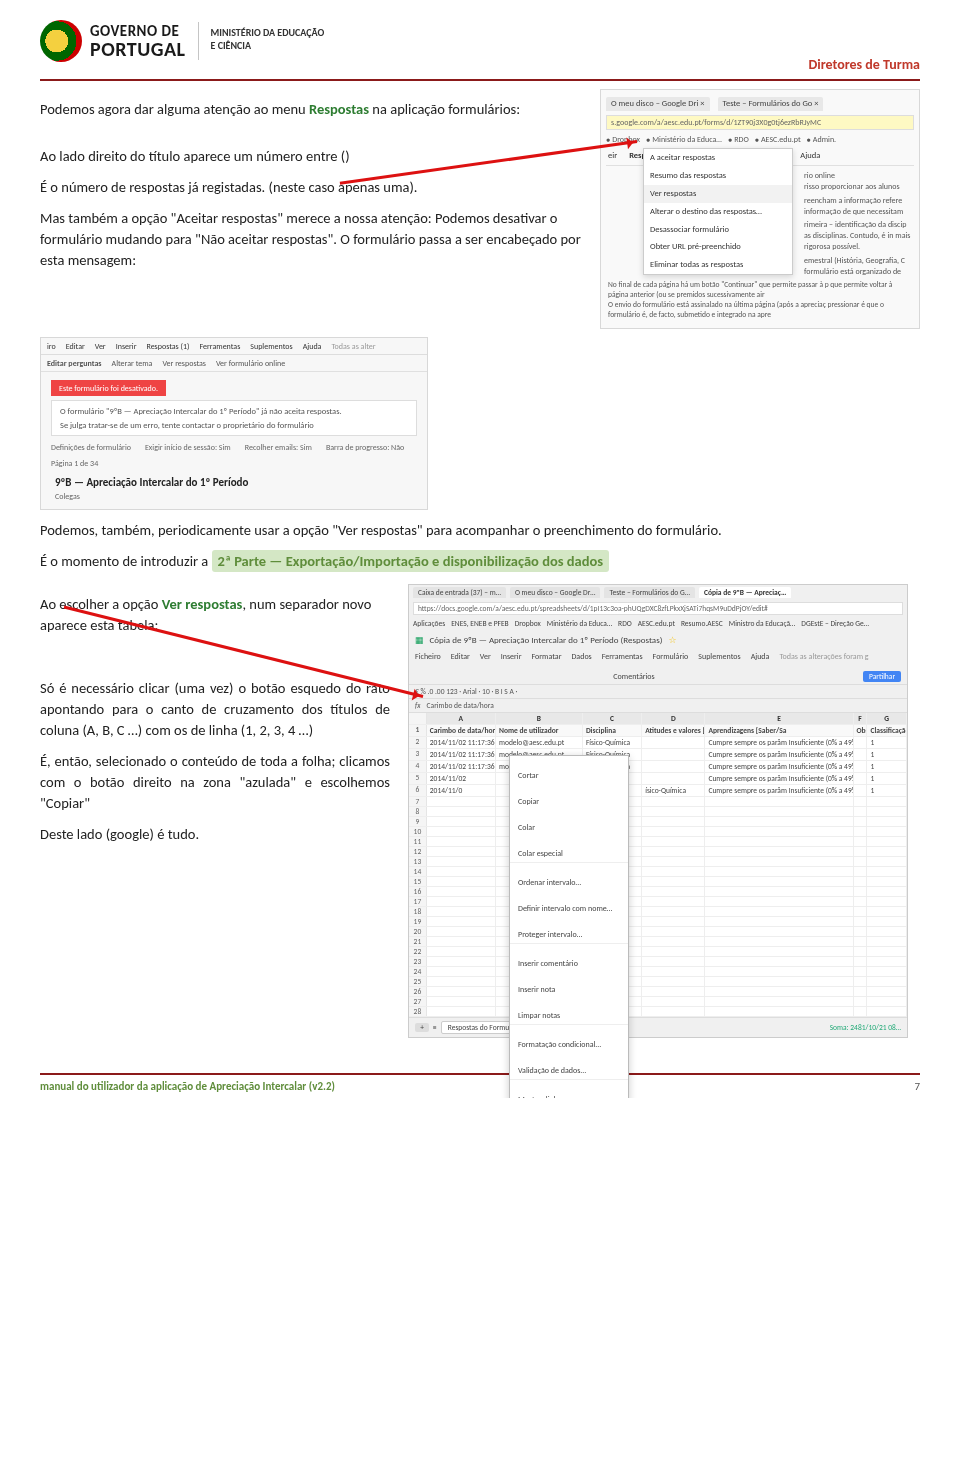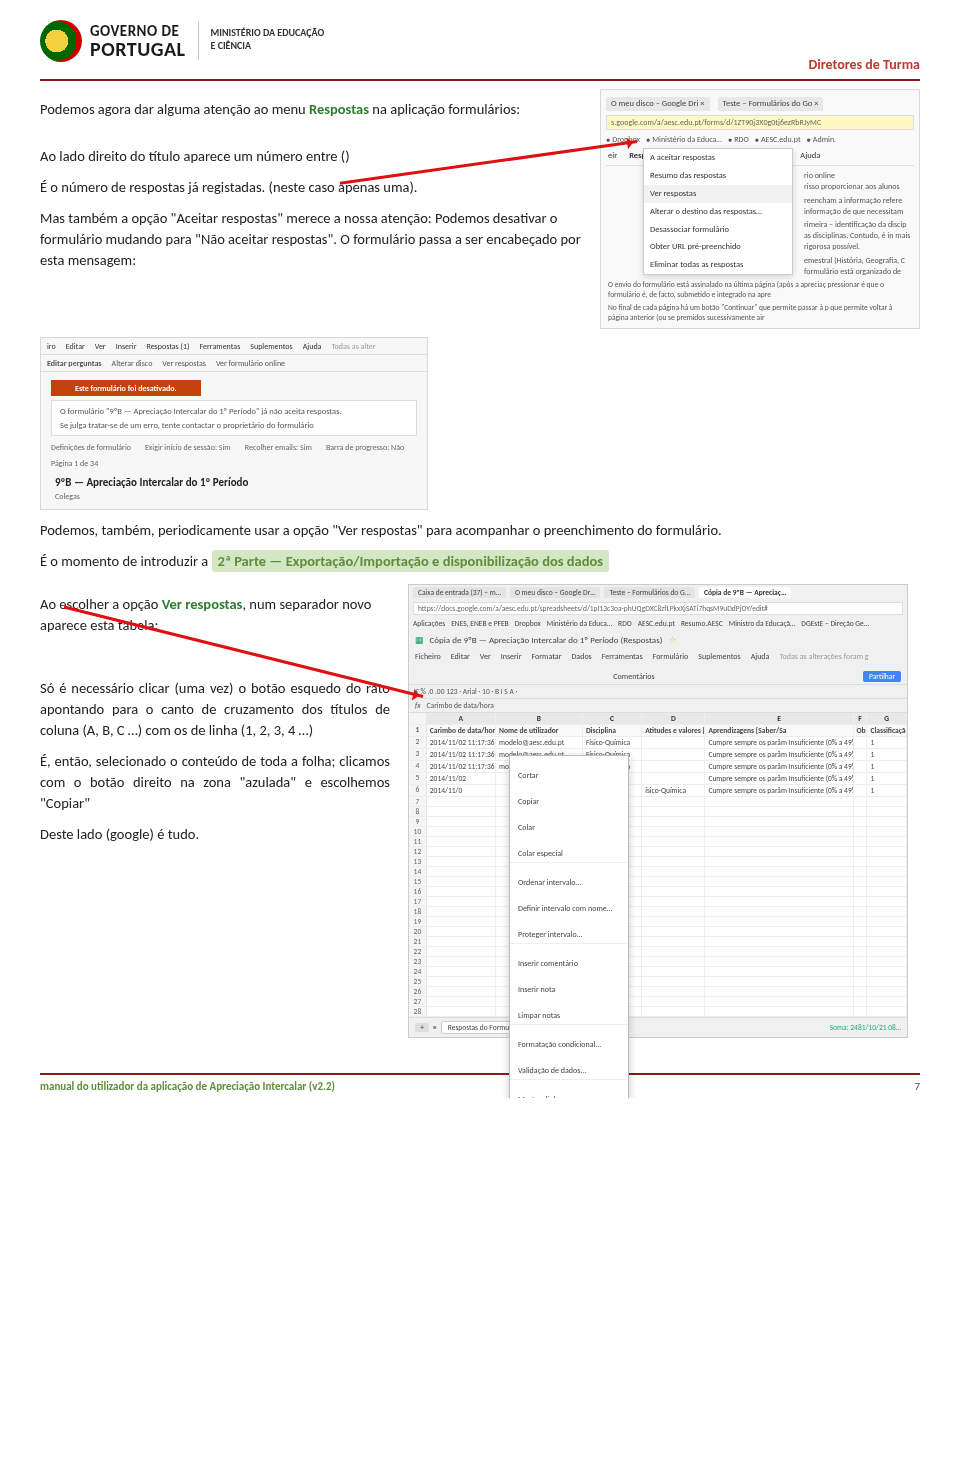--- a/index.html
+++ b/index.html
@@ -72,22 +72,22 @@
     content:""; position:absolute; right:-2px; top:-4px;
     border:6px solid transparent; border-left-color:#d11;
   }
   .ss2 {
     border:1px solid #d8d8d8; background:#f7f7f7; font-size:8.5px; color:#555;
     margin-top:8px; width:388px;
   }
   .ss2-menubar { display:flex; gap:10px; padding:3px 6px; border-bottom:1px solid #ddd; font-size:8px; color:#333; }
   .ss2-toolbar { display:flex; gap:10px; padding:3px 6px; border-bottom:1px solid #e0e0e0; font-size:8px; }
   .ss2-warn {
-    background:#c2410c; color:#fff; font-weight:700; font-size:8px;
-    padding:3px 24px; margin:8px 10px 4px 10px; width:fit-content;
+    background:#ef4444; color:#fff; font-weight:400; font-size:8px;
+    padding:3px 8px; margin:8px 10px 4px 10px; width:fit-content;
   }
   .ss2-msgbox {
     background:#fff; border:1px solid #ddd; margin:0 10px 6px 10px; padding:5px 8px; font-size:8.5px;
   }
   .ss2-defrow { font-size:8px; color:#666; margin:4px 10px; display:flex; gap:14px; }
   .ss2-pagenum { font-size:8px; color:#666; margin:6px 10px; }
   .ss2-formtitle { font-weight:700; font-size:11px; color:#222; margin:8px 14px 2px 14px; }
   .ss2-colegas { font-size:8px; color:#666; margin:2px 14px 8px 14px; }
   .ss3 {
     border:1px solid #ccc; background:#f0f0f0; width:500px; font-size:8px; color:#444;
@@ -202,42 +202,42 @@
           <div>Eliminar todas as respostas</div>
         </div>
         <div class="ss-body-right">
           <div>rio online</div>
           <div style="margin-bottom:3px;">risso proporcionar aos alunos</div>
           <div style="margin-bottom:3px;">reencham a informação refere informação de que necessitam</div>
           <div style="margin-bottom:3px;">rimeira – identificação da discip as disciplinas. Contudo, é in mais rigorosa possível.</div>
           <div>emestral (História, Geografia, C formulário está organizado de</div>
         </div>
         <div style="font-size:7.5px; color:#555; padding:4px 2px 0 2px; line-height:1.3;">
+          <div>No final de cada página há um botão "Continuar" que permite passar à p que permite voltar à página anterior (ou se premidos sucessivamente air</div>
           <div style="margin-bottom:3px;">O envio do formulário está assinalado na última página (após a apreciaç pressionar é que o formulário é, de facto, submetido e integrado na apre</div>
-          <div>No final de cada página há um botão "Continuar" que permite passar à p que permite voltar à página anterior (ou se premidos sucessivamente air</div>
         </div>
       </div>
     </div>
   </div>
 
   <div class="ss2">
     <div class="ss2-menubar">
       <span>iro</span>
       <span>Editar</span>
       <span>Ver</span>
       <span>Inserir</span>
       <span>Respostas (1)</span>
       <span>Ferramentas</span>
       <span>Suplementos</span>
       <span>Ajuda</span>
       <span style="color:#999;">Todas as alter</span>
     </div>
     <div class="ss2-toolbar">
       <span style="font-weight:700;">Editar perguntas</span>
-      <span>Alterar disco</span>
+      <span>Alterar tema</span>
       <span>Ver respostas</span>
       <span>Ver formulário online</span>
     </div>
     <div class="ss2-warn">Este formulário foi desativado.</div>
     <div class="ss2-msgbox">
       <div>O formulário "9ºB — Apreciação Intercalar do 1º Período" já não aceita respostas.</div>
       <div style="margin-top:4px;">Se julga tratar-se de um erro, tente contactar o proprietário do formulário</div>
     </div>
     <div class="ss2-defrow">
       <span>Definições de formulário</span>

